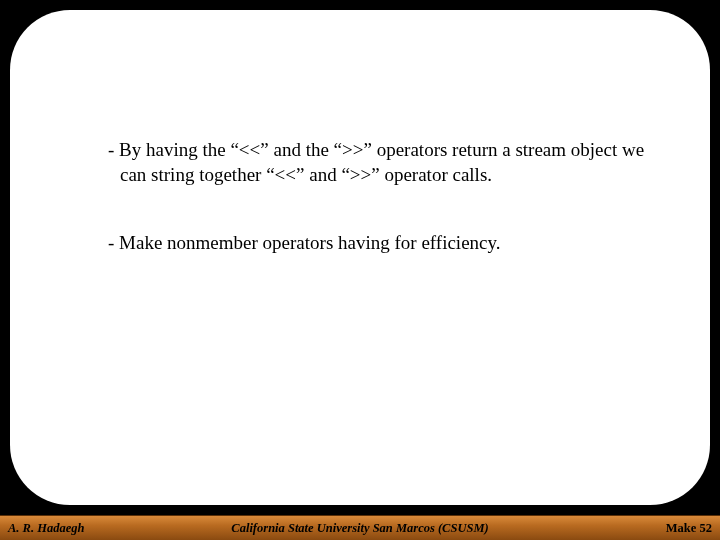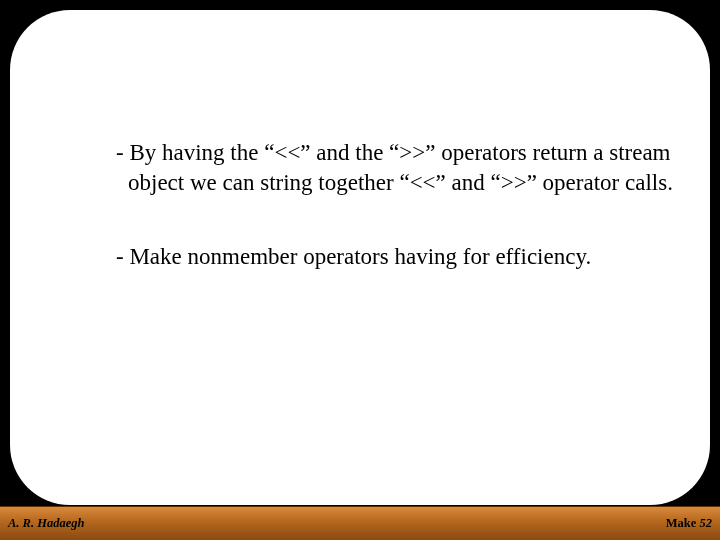--- a/index.html
+++ b/index.html
@@ -14,37 +14,37 @@
     top: 10px;
     left: 10px;
     width: 700px;
     height: 495px;
     background: #fff;
     border-radius: 60px;
   }
   .content {
     position: absolute;
     top: 128px;
-    left: 106px;
+    left: 98px;
     width: 560px;
     color: #000;
-    font-size: 23px;
+    font-size: 19px;
     line-height: 1.3;
   }
   .bullet {
     margin-bottom: 44px;
     text-indent: -12px;
     padding-left: 12px;
   }
   .footer {
     position: absolute;
     left: 0;
     bottom: 0;
     width: 720px;
-    height: 34px;
+    height: 25px;
     background: linear-gradient(to bottom, #d98a3a 0%, #b86a20 40%, #8a4a10 100%);
     border-top: 1px solid #5a2f08;
     display: flex;
     align-items: center;
     justify-content: space-between;
     padding: 0 8px;
     font-size: 12.5px;
     font-style: italic;
     font-weight: bold;
     color: #000;
@@ -53,32 +53,32 @@
     position: absolute;
     left: 0;
     width: 720px;
     text-align: center;
     pointer-events: none;
   }
   .footer .right {
     font-style: normal;
   }
   .footer .right .pagenum {
-    font-style: italic;
   }
 </style>
 </head>
 <body>
 
 <div class="slide-frame">
   <div class="content">
     <div class="bullet">- By having the “&lt;&lt;” and the “&gt;&gt;” operators return a stream object we can string together “&lt;&lt;” and “&gt;&gt;” operator calls.</div>
     <div class="bullet">- Make nonmember operators having for efficiency.</div>
   </div>
 </div>
 
 <div class="footer">
   <span class="left">A. R. Hadaegh</span>
+  <span class="center">California State University San Marcos (CSUSM)</span>
   <span class="right">
     <span>Make</span>
     <span class="pagenum">52</span>
   </span>
 </div>
 
 </body></html>

